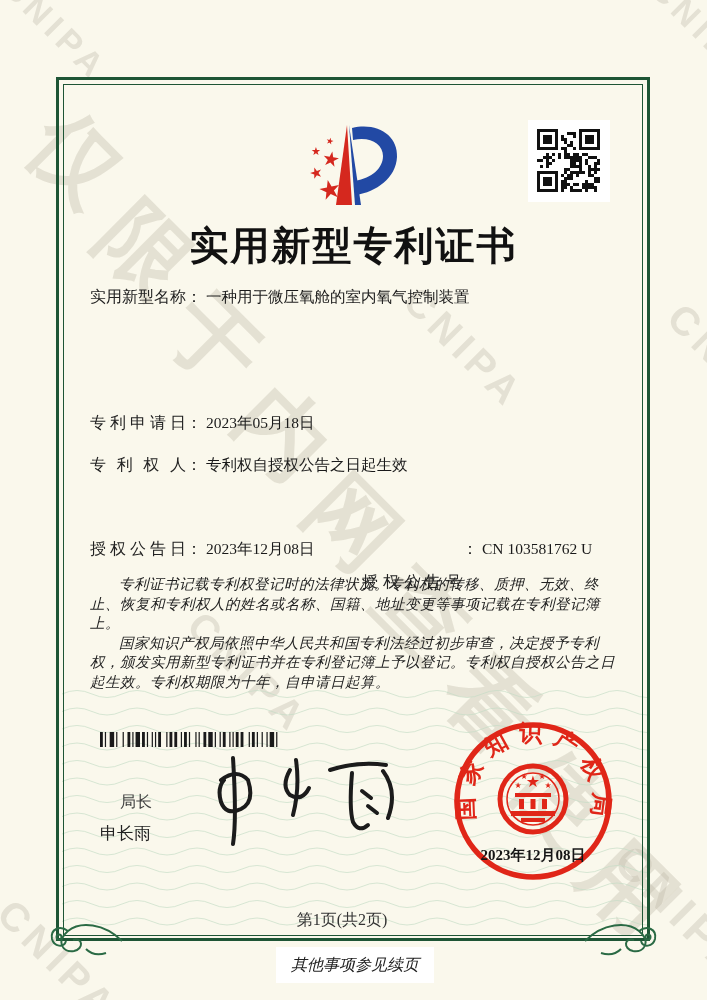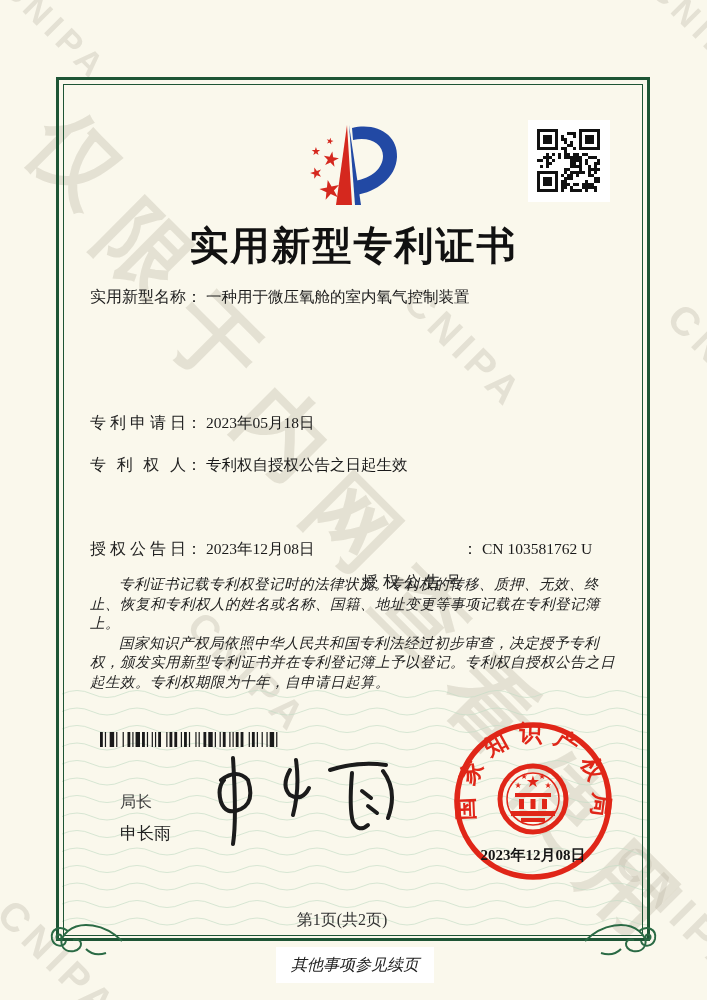--- a/index.html
+++ b/index.html
@@ -40,21 +40,21 @@
   
   .legal{position:absolute;left:90px;top:575px;width:530px;z-index:3;
     font-size:14.5px;line-height:19.5px;font-style:italic;letter-spacing:0.5px;color:#222;}
   .legal p{margin:0;text-indent:2em;}
   
   #barcode{position:absolute;left:100px;top:732px;width:181px;height:15px;z-index:3;}
   
   .director-title{position:absolute;left:100px;top:792px;z-index:3;
     font-family:"Liberation Sans","DejaVu Sans",sans-serif;font-size:16px;color:#404040;margin-left:20px;}
   .director-name{position:absolute;left:100px;top:822px;z-index:3;
-    font-family:"Liberation Sans","DejaVu Sans",sans-serif;font-size:17px;color:#222;margin-left:20px;}
+    font-family:"Liberation Sans","DejaVu Sans",sans-serif;font-size:17px;color:#222;}
   .sig-svg{position:absolute;left:200px;top:750px;z-index:4;}
   
   .seal-svg{position:absolute;left:453px;top:721px;z-index:4;}
   
   .page-no{position:absolute;left:0;top:910px;width:684px;text-align:center;z-index:3;
     font-size:16px;color:#333;}
   .flourish{position:absolute;z-index:3;}
   .fl-left{left:46px;top:915px;}
   .fl-right{left:583px;top:915px;transform:scaleX(-1);}
   .cont-box{position:absolute;left:276px;top:947px;width:158px;height:36px;background:#ffffff;

